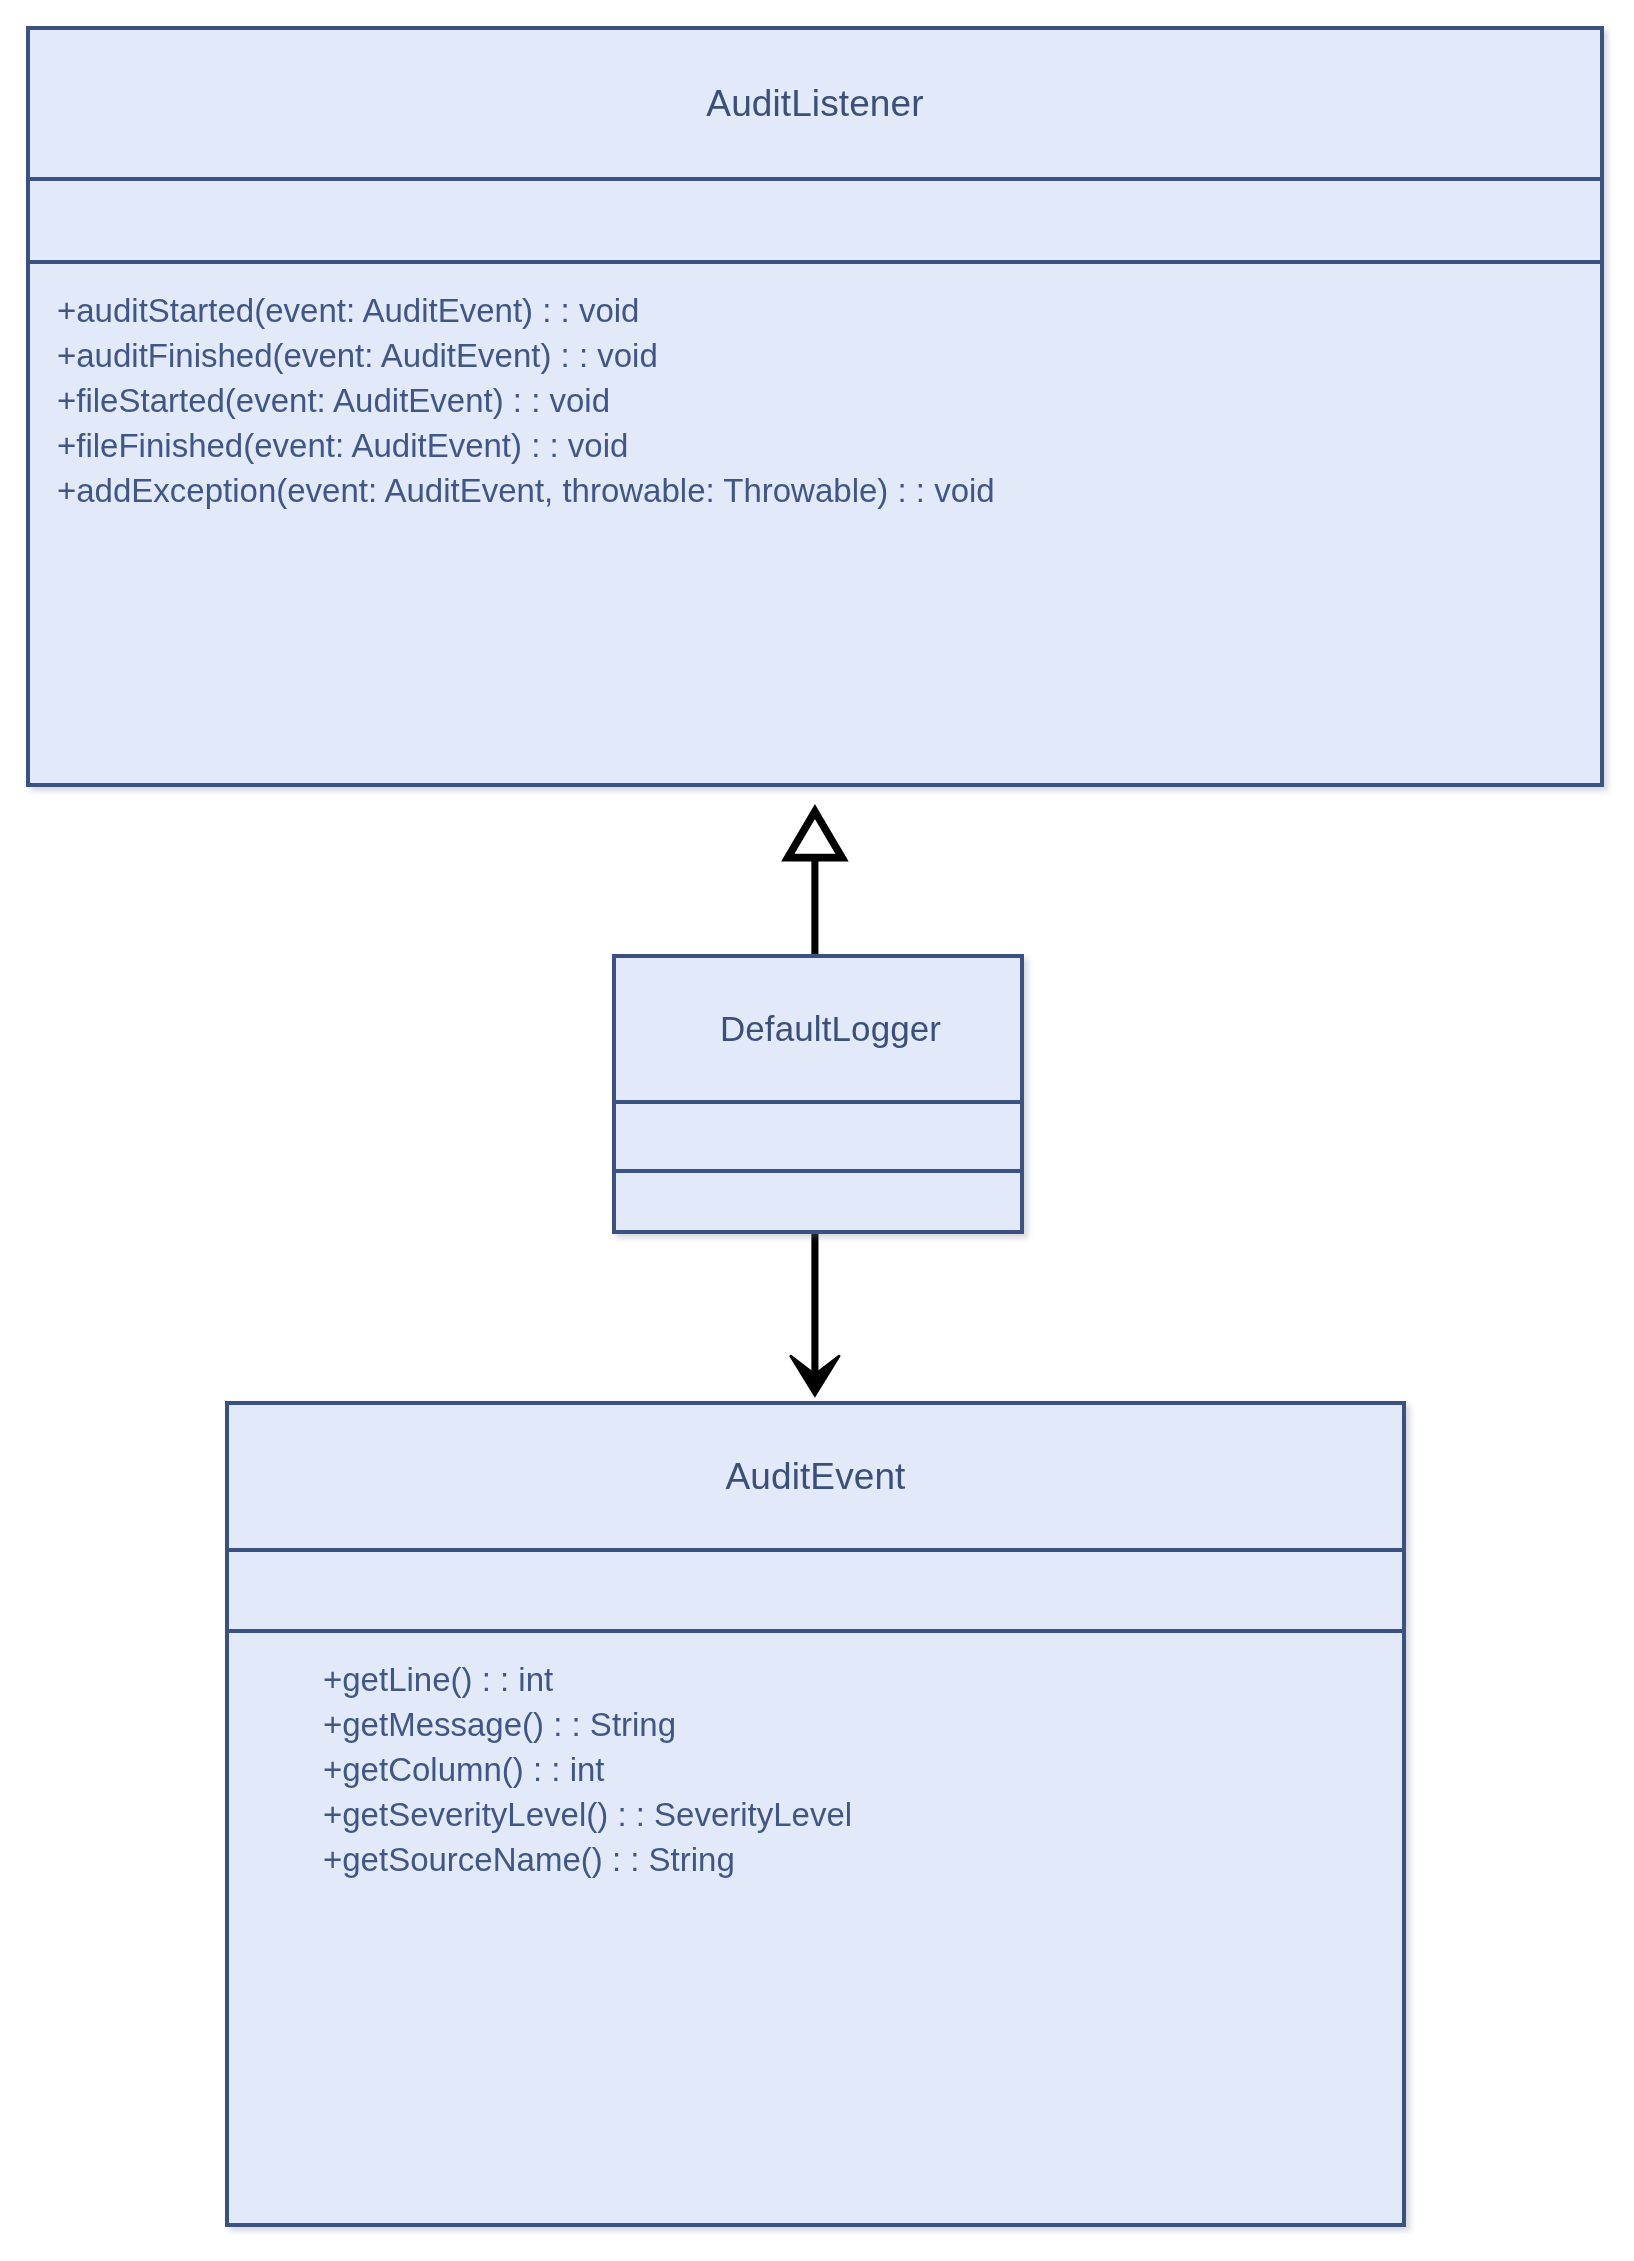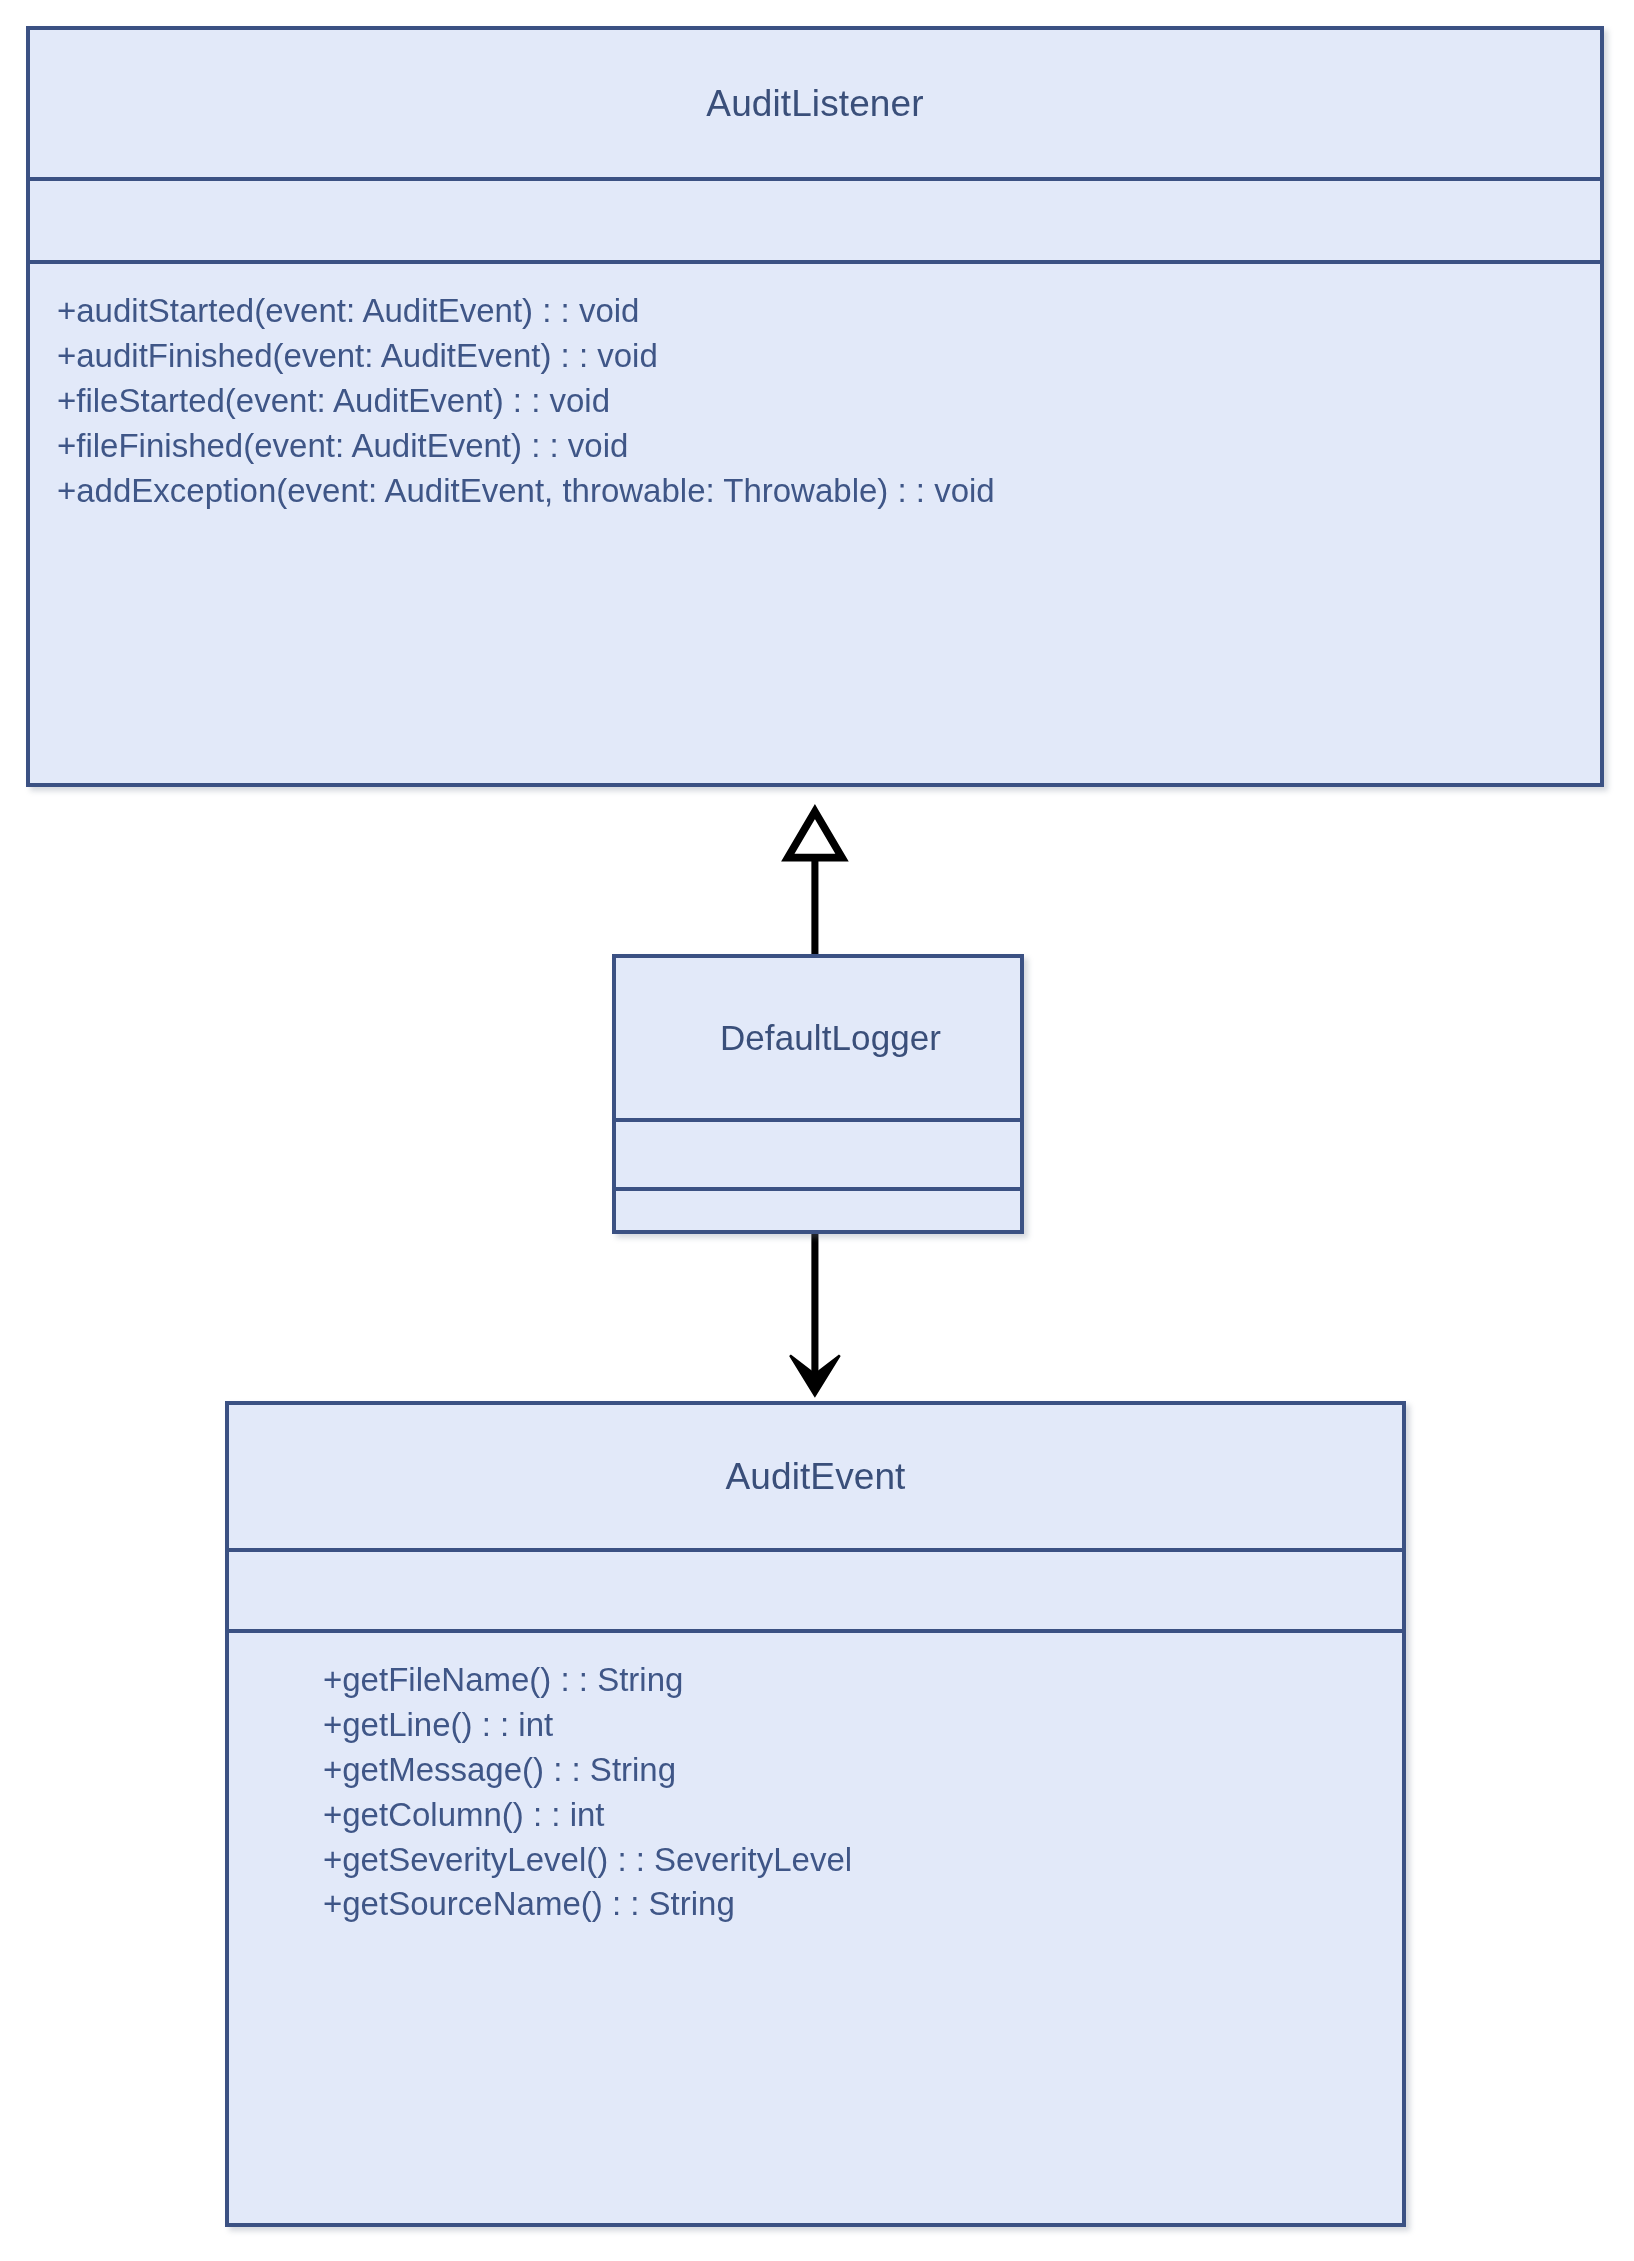--- a/index.html
+++ b/index.html
@@ -63,21 +63,21 @@
     width: 1578px; height: 761px;
   }
   #class-auditlistener > .uml-title  { height: 147px; }
   #class-auditlistener > .uml-attrs  { height: 83px; }
   #class-auditlistener > .uml-methods{ height: 523px; }
 
   #class-defaultlogger {
     left: 612px; top: 954px;
     width: 412px; height: 280px;
   }
-  #class-defaultlogger > .uml-title  { height: 160px; font-size: 35px; margin-left: 25px; }
+  #class-defaultlogger > .uml-title  { height: 142px; font-size: 35px; margin-left: 25px; }
   #class-defaultlogger > .uml-attrs  { height: 69px; }
   #class-defaultlogger > .uml-methods{ height: 74px; padding: 0; }
 
   #class-auditevent {
     left: 225px; top: 1401px;
     width: 1181px; height: 826px;
   }
   #class-auditevent > .uml-title  { height: 143px; }
   #class-auditevent > .uml-attrs  { height: 81px; }
   #class-auditevent > .uml-methods{ height: 594px; padding-left: 94px; }
@@ -121,21 +121,20 @@
 
   <svg class="connector" id="dependency-connector" viewBox="0 0 130 300" width="77" height="177">
     <line x1="64" y1="0" x2="64" y2="268" stroke="#000000" stroke-width="12"></line>
     <polygon points="64,284 22,216 64,248 106,216" fill="#000000" stroke="#000000" stroke-width="4" stroke-linejoin="miter"></polygon>
   </svg>
 
   <div class="uml-class" id="class-auditevent">
     <div class="uml-title">AuditEvent</div>
     <div class="uml-attrs"></div>
     <div class="uml-methods">
-      <div class="uml-method">+getFileName() : : String</div>
       <div class="uml-method">+getLine() : : int</div>
       <div class="uml-method">+getMessage() : : String</div>
       <div class="uml-method">+getColumn() : : int</div>
       <div class="uml-method">+getSeverityLevel() : : SeverityLevel</div>
       <div class="uml-method">+getSourceName() : : String</div>
     </div>
   </div>
 
 </div>
 

